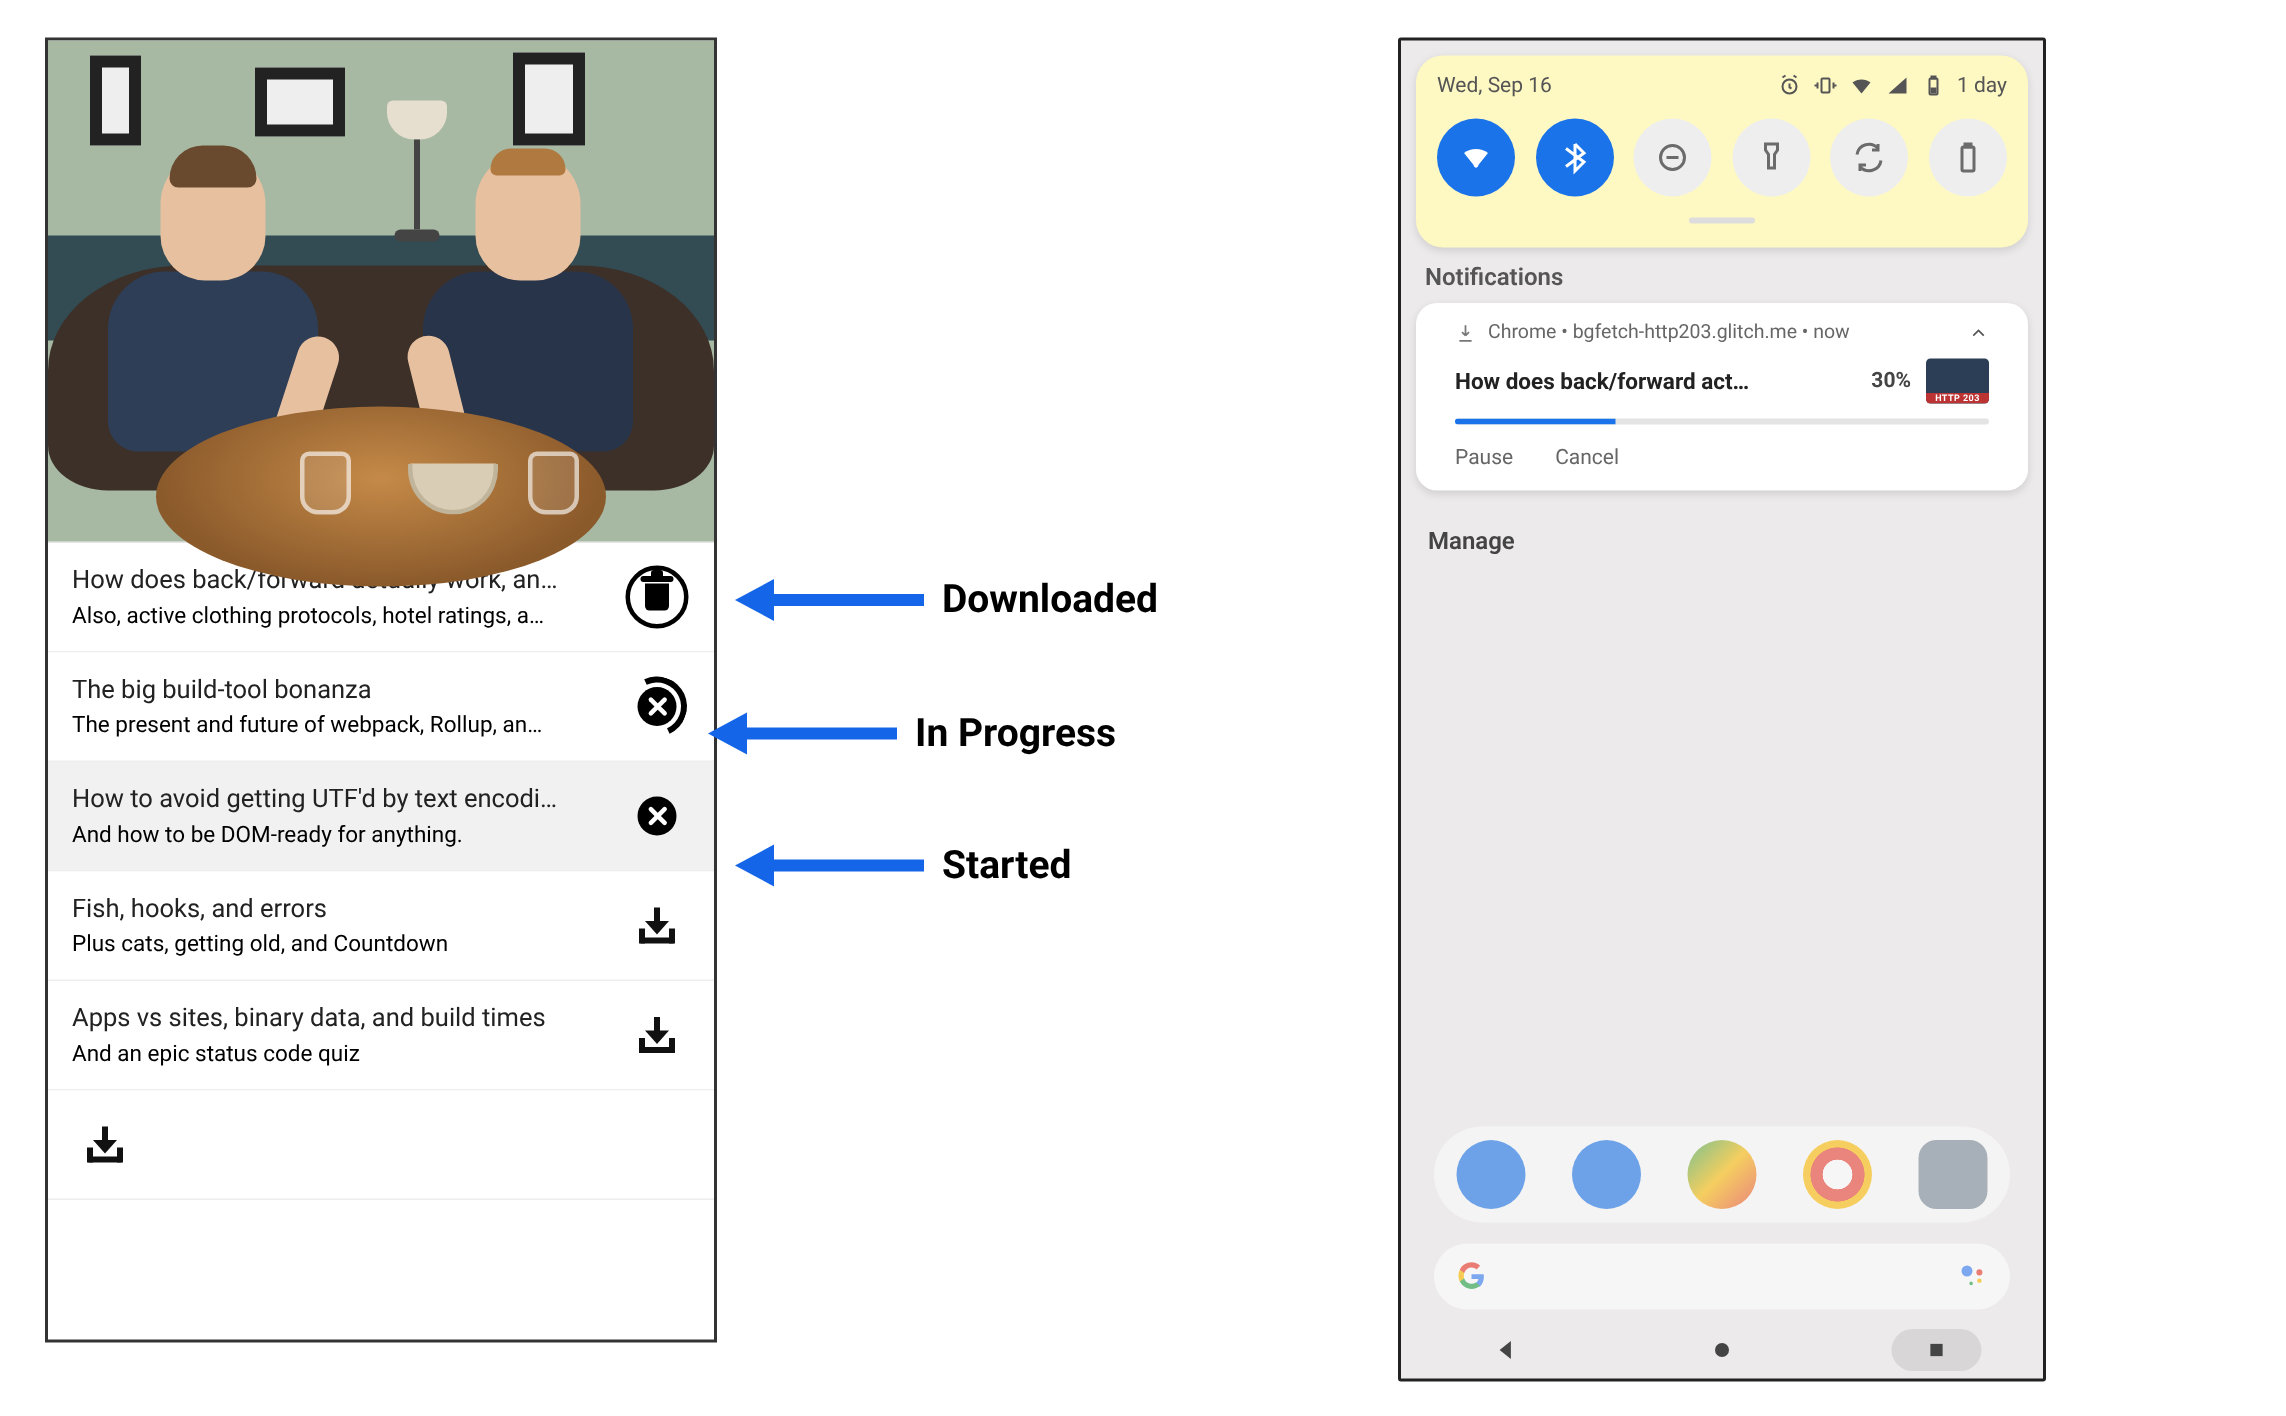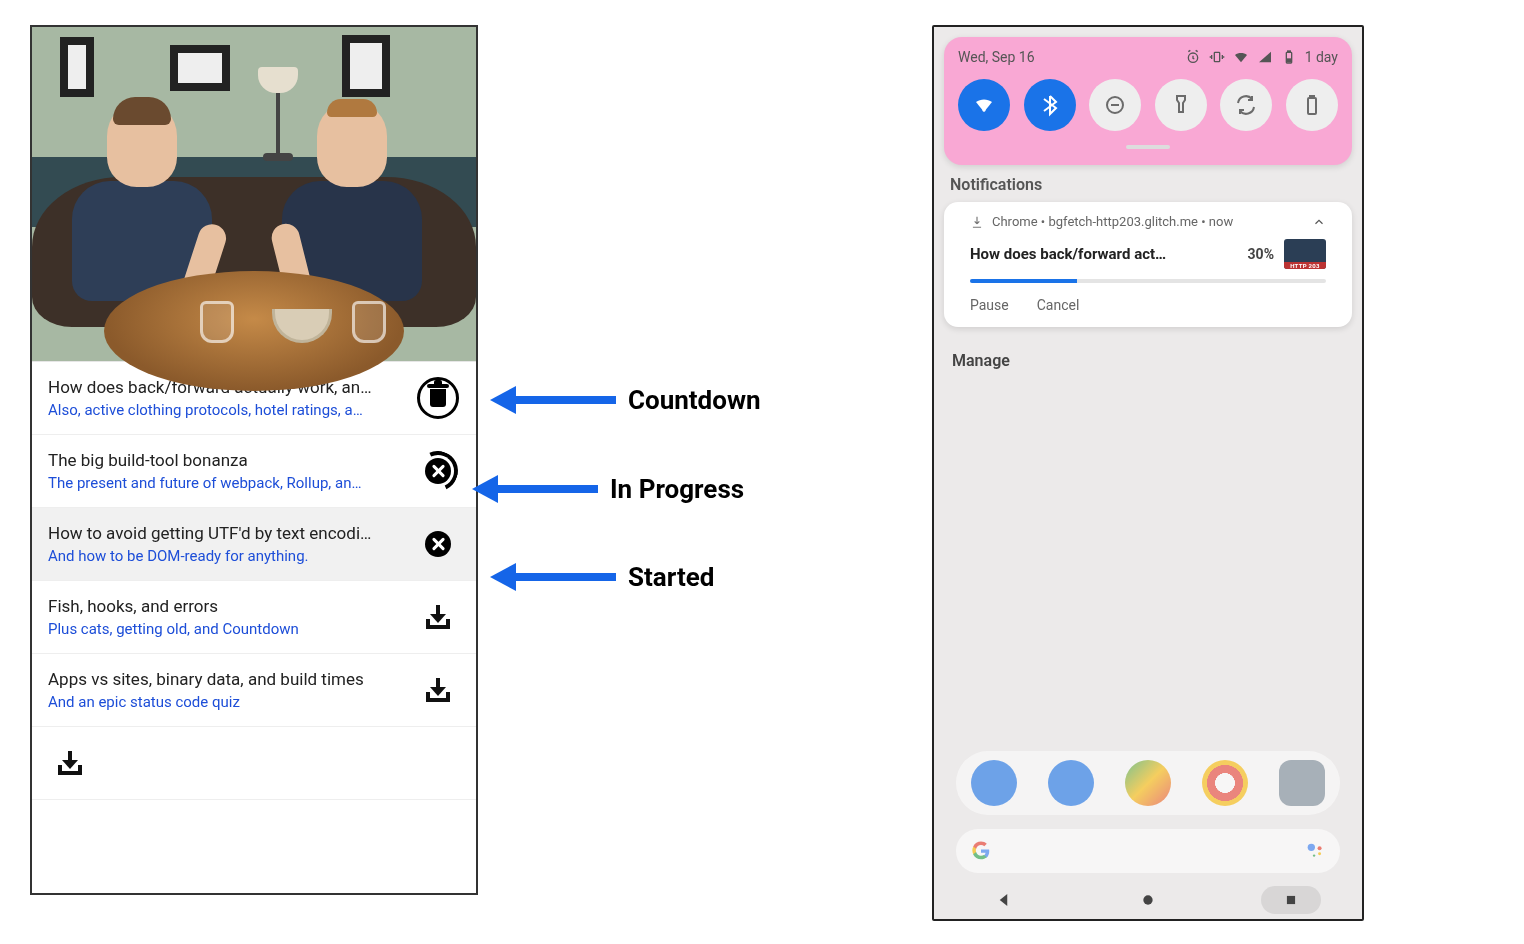--- a/index.html
+++ b/index.html
@@ -81,21 +81,21 @@
   .ep-list { }
   .ep {
     display:flex; align-items:center;
     padding: 14px 16px;
     border-bottom:1px solid #eee;
     background:#fff;
   }
   .ep.shade { background:#f1f1f1; }
   .ep-text { flex:1; min-width:0; padding-right:10px;}
   .ep-title { font-size:17px; color:#222; white-space:nowrap; overflow:hidden; text-overflow:ellipsis; }
-  .ep-sub  { font-size:15px; color:#1d4ed8; margin-top:4px; white-space:nowrap; overflow:hidden; text-overflow:ellipsis; }
+  .ep-sub  { font-size:15px; color:#000000; margin-top:4px; white-space:nowrap; overflow:hidden; text-overflow:ellipsis; }
   .ep-action {
     width:44px; height:44px; display:flex; align-items:center; justify-content:center;
     flex-shrink:0;
   }
   
   .dl-icon{width:24px;height:24px;position:relative;}
   .dl-icon::before{content:"";position:absolute;left:10px;top:0;width:4px;height:14px;background:#111;}
   .dl-icon::after{content:"";position:absolute;left:4px;top:9px;width:0;height:0;border-left:8px solid transparent;border-right:8px solid transparent;border-top:9px solid #111;}
   .dl-tray{position:absolute;left:1px;bottom:0;width:22px;height:4px;background:#111;}
   .dl-tray::before{content:"";position:absolute;left:-1px;bottom:0;width:4px;height:10px;background:#111;}
@@ -127,21 +127,21 @@
   
   .phone{
     position:absolute; left:932px; top:25px;
     width:432px; height:896px;
     border:2px solid #222; background:#eceaea;
     border-radius:2px;
     overflow:hidden;
     font-family: Roboto, "Segoe UI", Arial, sans-serif;
   }
   .qs-panel{
-    margin:10px; background:#f9a8d4; border-radius:18px;
+    margin:10px; background:#fef9c3; border-radius:18px;
     box-shadow:0 2px 6px rgba(0,0,0,.12);
     padding:12px 14px 16px;
   }
   .qs-top{display:flex;justify-content:space-between;align-items:center;font-size:14px;color:#555;}
   .qs-top .right{display:flex;align-items:center;gap:8px;color:#555;}
   .status-ico{width:16px;height:16px;display:inline-block;}
   .qs-toggles{display:flex;justify-content:space-between;margin-top:14px;}
   .tog{width:52px;height:52px;border-radius:50%;background:#eee;display:flex;align-items:center;justify-content:center;color:#6b6b6b;}
   .tog.on{background:#1a73e8;color:#fff;}
   .tog svg{width:24px;height:24px;}
@@ -289,21 +289,21 @@
             </div>
         </div>
       </div>
 
     </div>
   </div>
 
   <div class="arrow-group" style="left:490px; top:385px;">
     <div class="arrow-head"></div>
     <div class="arrow-shaft"></div>
-    <div class="arrow-label">Countdown</div>
+    <div class="arrow-label">Downloaded</div>
   </div>
   <div class="arrow-group" style="left:472px; top:474px;">
     <div class="arrow-head"></div>
     <div class="arrow-shaft"></div>
     <div class="arrow-label">In Progress</div>
   </div>
   <div class="arrow-group" style="left:490px; top:562px;">
     <div class="arrow-head"></div>
     <div class="arrow-shaft"></div>
     <div class="arrow-label">Started</div>

